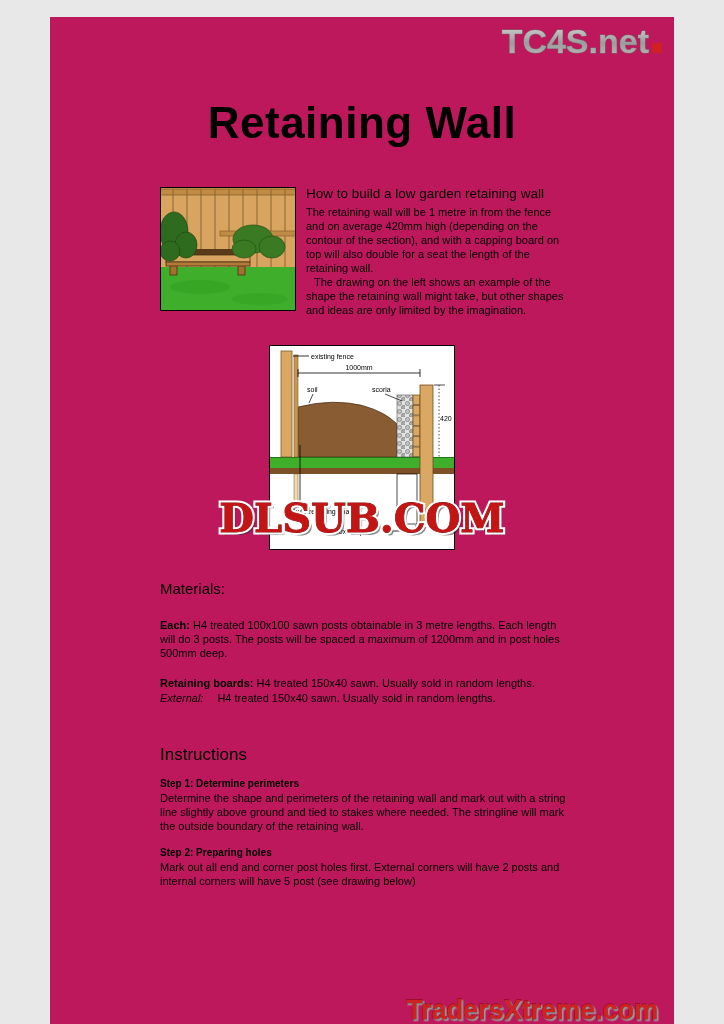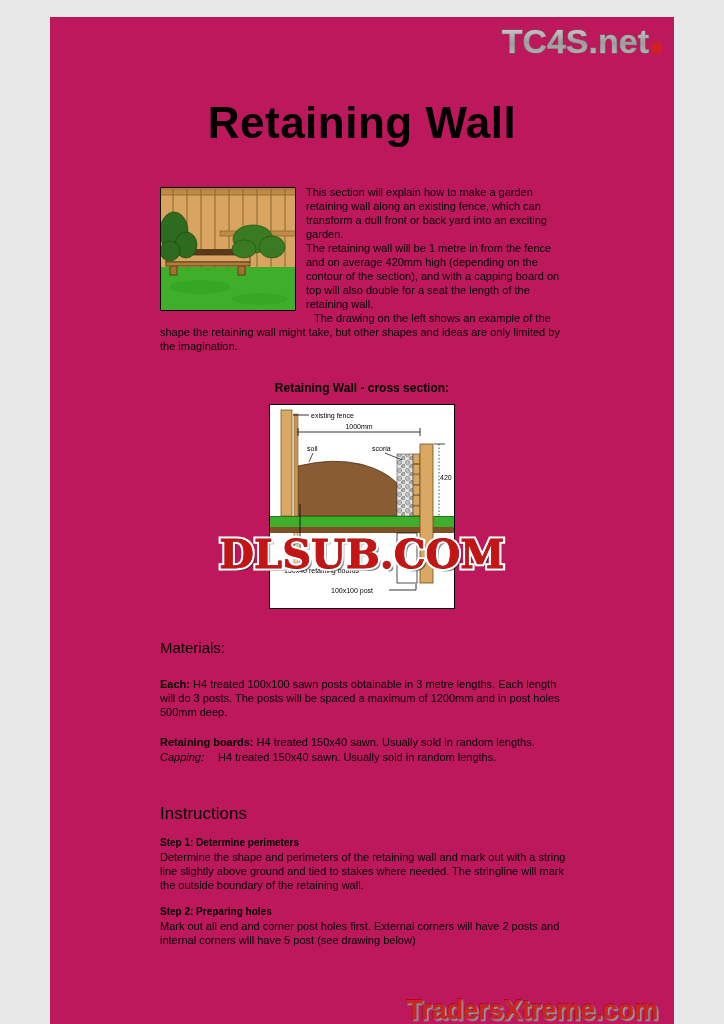--- a/index.html
+++ b/index.html
@@ -103,28 +103,27 @@
         <ellipse cx="26" cy="58" rx="11" ry="13"></ellipse>
         <ellipse cx="10" cy="64" rx="10" ry="10"></ellipse>
       </g>
       <g fill="#3a7a22" stroke="#235214" stroke-width="0.7">
         <ellipse cx="93" cy="52" rx="20" ry="14"></ellipse>
         <ellipse cx="112" cy="60" rx="13" ry="11"></ellipse>
         <ellipse cx="84" cy="62" rx="12" ry="9"></ellipse>
       </g>
       <rect x="0.5" y="0.5" width="135" height="123" fill="none" stroke="#000" stroke-width="1"></rect>
     </svg>
-    <p>This section will explain how to make a garden retaining wall along an existing fence, which can transform a dull front or back yard into an exciting garden.</p>
+    <h2>How to build a low garden retaining wall</h2>
     <p>The retaining wall will be 1 metre in from the fence and on average 420mm high (depending on the contour of the section), and with a capping board on top will also double for a seat the length of the retaining wall.</p>
     <p class="indent">The drawing on the left shows an example of the shape the retaining wall might take, but other shapes and ideas are only limited by the imagination.</p>
   </section>
 
   <section id="diagram-section">
     <div id="diagram-wrap">
-      <div id="diagram-caption">Retaining Wall - cross section:</div>
 
       <svg id="cross-section" width="186" height="205" viewBox="0 0 186 205">
         <defs>
           <pattern id="scoriaPat" width="8" height="8" patternUnits="userSpaceOnUse">
             <rect width="8" height="8" fill="#e3e3e3"></rect>
             <circle cx="2.5" cy="2.5" r="2.1" fill="#c4c4c4" stroke="#555" stroke-width="0.5"></circle>
             <circle cx="6.5" cy="6.5" r="2.1" fill="#ababab" stroke="#555" stroke-width="0.5"></circle>
           </pattern>
         </defs>
         <rect x="0.5" y="0.5" width="185" height="204" fill="#fff" stroke="#000" stroke-width="1"></rect>
@@ -192,21 +191,21 @@
         </g>
       </svg>
     </div>
   </section>
 
   <section id="materials">
     <h2>Materials:</h2>
     <p class="posts-para"><b>Each:</b> <span>H4 treated 100x100 sawn posts obtainable in 3 metre lengths. Each length will do 3 posts. The posts will be spaced a maximum of 1200mm and in post holes 500mm deep.</span></p>
     <div class="boards-block">
       <div><b>Retaining boards:</b> <span>H4 treated 150x40 sawn. Usually sold in random lengths.</span></div>
-      <div><i class="capping-label">Capping:</i><span>H4 treated 150x40 sawn. Usually sold in random lengths.</span></div>
+      <div><i class="capping-label">External:</i><span>H4 treated 150x40 sawn. Usually sold in random lengths.</span></div>
     </div>
   </section>
 
   <section id="instructions">
     <h2>Instructions</h2>
     <div class="step">
       <h3>Step 1: Determine perimeters</h3>
       <p>Determine the shape and perimeters of the retaining wall and mark out with a string line slightly above ground and tied to stakes where needed. The stringline will mark the outside boundary of the retaining wall.</p>
     </div>
     <div class="step">

